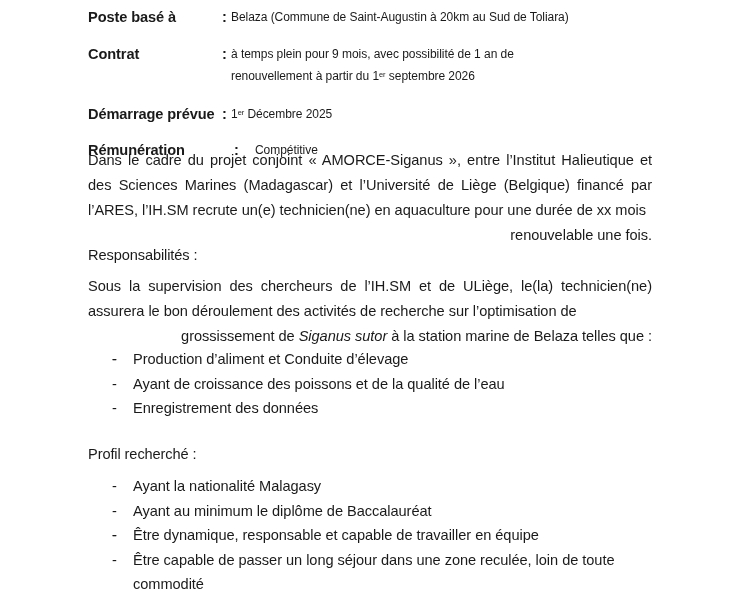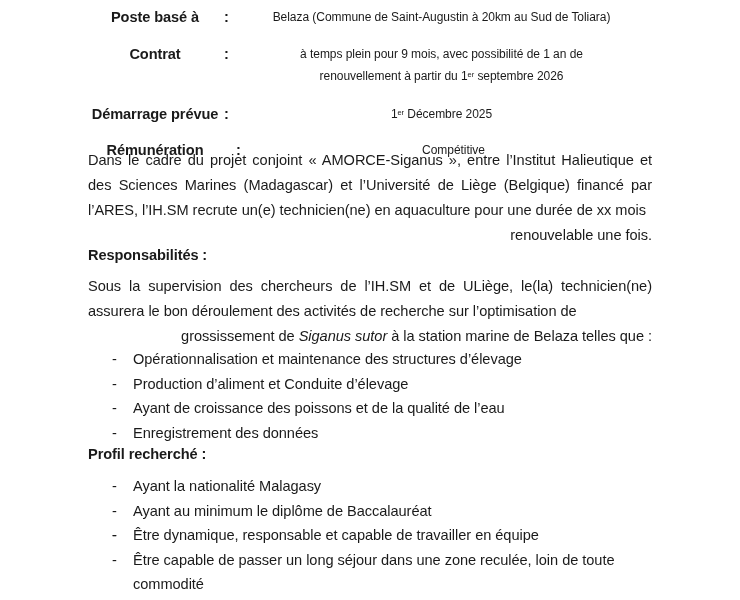--- a/index.html
+++ b/index.html
@@ -29,21 +29,20 @@
   .info-block {
     position: absolute;
     left: 88px;
     top: 6px;
     width: 564px;
   }
   .info-row {
     display: flex;
     align-items: flex-start;
     margin-bottom: 14px;
-    text-align: center;
   }
   .info-label {
     flex: 0 0 134px;
     font-weight: bold;
     font-size: 14.6px;
     line-height: 22px;
     letter-spacing: -0.1px;
   }
   .info-colon {
     flex: 0 0 9px;
@@ -75,21 +74,21 @@
     text-align: justify;
     text-justify: inter-word;
     letter-spacing: -0.05px;
   }
   .para .lastline { text-align: right; }
 
   .section-head {
     position: absolute;
     left: 88px;
     font-size: 14.6px;
-    font-weight: bold;
+    font-weight: normal;
     line-height: 22px;
     letter-spacing: -0.1px;
   }
 
   
   .bullets {
     position: absolute;
     left: 88px;
     width: 564px;
   }
@@ -158,21 +157,20 @@
   <div class="section-head" style="top:244px;">Responsabilités :</div>
 
   <div class="para" style="top:274px;">
     <span>Sous la supervision des chercheurs de l’IH.SM et de ULiège, le(la) technicien(ne) assurera le bon déroulement des activités de recherche sur l’optimisation de</span>
     <div class="lastline"><span>grossissement de </span><span class="sci">Siganus sutor</span><span> à la station marine de Belaza telles que :</span></div>
   </div>
 
   <div class="bullets" style="top:347px;">
     <div class="bullet">
       <span class="dash">-</span>
-      <span>Opérationnalisation et maintenance des structures d’élevage</span>
     </div>
     <div class="bullet">
       <span class="dash">-</span>
       <span>Production d’aliment et Conduite d’élevage</span>
     </div>
     <div class="bullet">
       <span class="dash">-</span>
       <span>Ayant de croissance des poissons et de la qualité de l’eau</span>
     </div>
     <div class="bullet">

